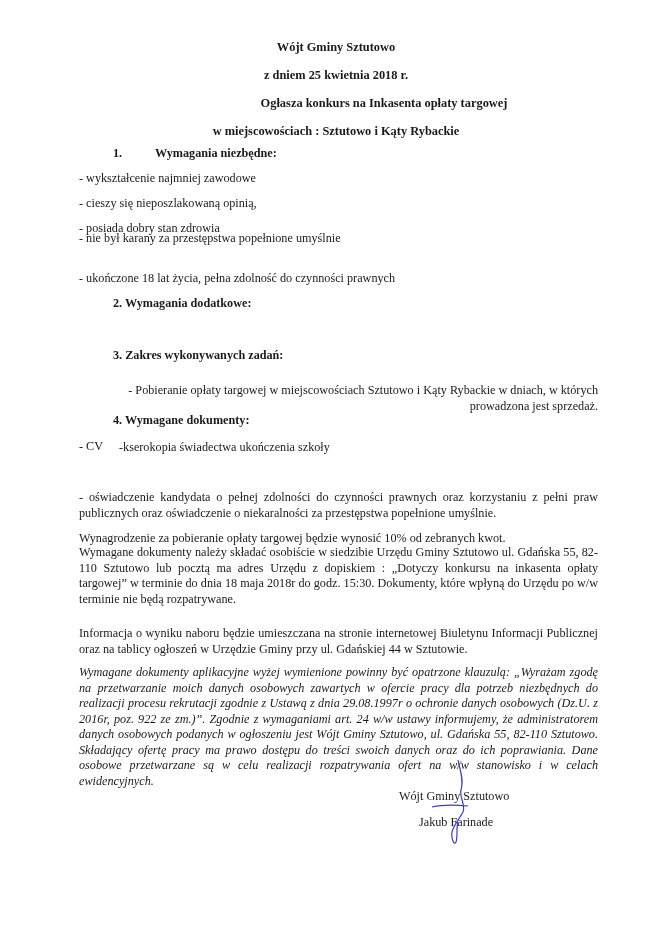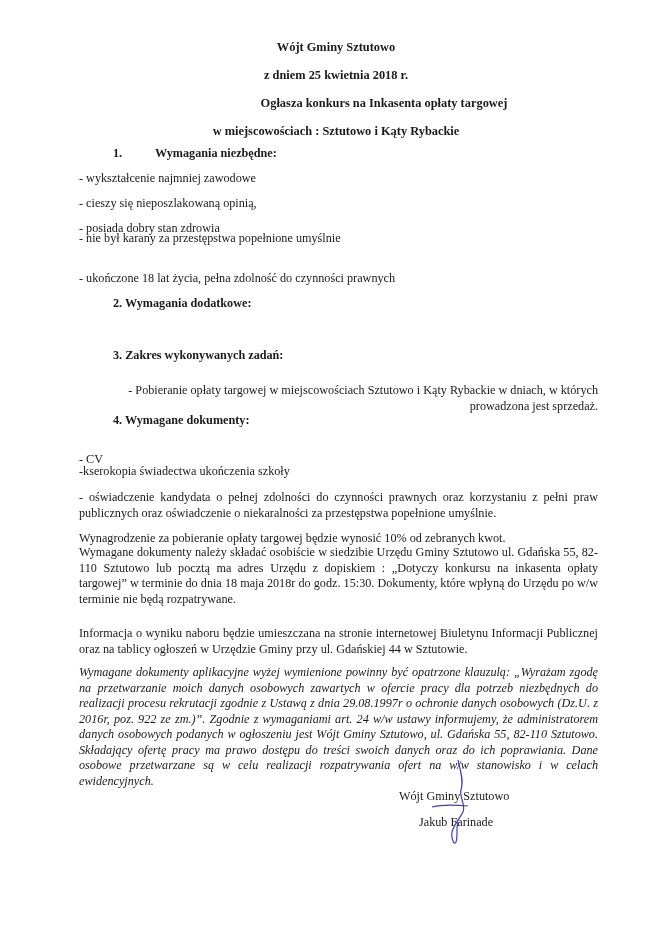--- a/index.html
+++ b/index.html
@@ -73,22 +73,22 @@
   <div class="ln" style="top:221px;">- posiada dobry stan zdrowia</div>
   <div class="ln" style="top:231px;">- nie był karany za przestępstwa popełnione umyślnie</div>
   <div class="ln" style="top:271px;">- ukończone 18 lat życia, pełna zdolność do czynności prawnych</div>
 
   <div class="ln b" style="top:296px;">2. Wymagania dodatkowe:</div>
 
   <div class="ln b" style="top:348px;">3. Zakres wykonywanych zadań:</div>
   <div class="para" style="top:373px; text-align:right;margin-top:10px;">- Pobieranie opłaty targowej w miejscowościach Sztutowo i Kąty Rybackie w dniach, w których prowadzona jest sprzedaż.</div>
 
   <div class="ln b" style="top:413px;">4. Wymagane dokumenty:</div>
-  <div class="ln" style="top:452px;">- CV</div>
-  <div class="ln" style="top:464px;">-kserokopia świadectwa ukończenia szkoły</div>
+  <div class="ln" style="top:439px;">- CV</div>
+  <div class="ln" style="top:440px;margin-left:40px;">-kserokopia świadectwa ukończenia szkoły</div>
   <div class="para" style="top:490px;">- oświadczenie kandydata o pełnej zdolności do czynności prawnych oraz korzystaniu z pełni praw publicznych oraz oświadczenie o niekaralności za przestępstwa popełnione umyślnie.</div>
 
   <div class="para" style="top:531px;">Wynagrodzenie za pobieranie opłaty targowej będzie wynosić 10% od zebranych kwot.</div>
   <div class="para" style="top:545px;">Wymagane dokumenty należy składać osobiście w siedzibie Urzędu Gminy Sztutowo ul. Gdańska 55, 82-110 Sztutowo lub pocztą ma adres Urzędu z dopiskiem : „Dotyczy konkursu na inkasenta opłaty targowej” w terminie do dnia 18 maja 2018r do godz. 15:30. Dokumenty, które wpłyną do Urzędu po w/w terminie nie będą rozpatrywane.</div>
   <div class="para" style="top:626px;">Informacja o wyniku naboru będzie umieszczana na stronie internetowej Biuletynu Informacji Publicznej oraz na tablicy ogłoszeń w Urzędzie Gminy przy ul. Gdańskiej 44 w Sztutowie.</div>
   <div class="para it" style="top:665px;">Wymagane dokumenty aplikacyjne wyżej wymienione powinny być opatrzone klauzulą: „Wyrażam zgodę na przetwarzanie moich danych osobowych zawartych w ofercie pracy dla potrzeb niezbędnych do realizacji procesu rekrutacji zgodnie z Ustawą z dnia 29.08.1997r o ochronie danych osobowych (Dz.U. z 2016r, poz. 922 ze zm.)”. Zgodnie z wymaganiami art. 24 w/w ustawy informujemy, że administratorem danych osobowych podanych w ogłoszeniu jest Wójt Gminy Sztutowo, ul. Gdańska 55, 82-110 Sztutowo. Składający ofertę pracy ma prawo dostępu do treści swoich danych oraz do ich poprawiania. Dane osobowe przetwarzane są w celu realizacji rozpatrywania ofert na w/w stanowisko i w celach ewidencyjnych.</div>
 
   <div class="sig" style="left:399px; top:789px;">Wójt Gminy Sztutowo</div>
   <div class="sig" style="left:419px; top:815px;">Jakub Farinade</div>
 

